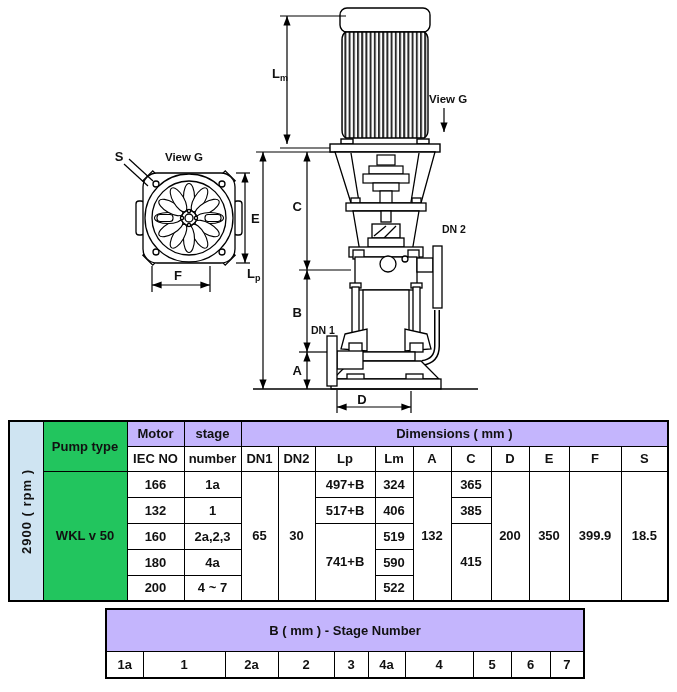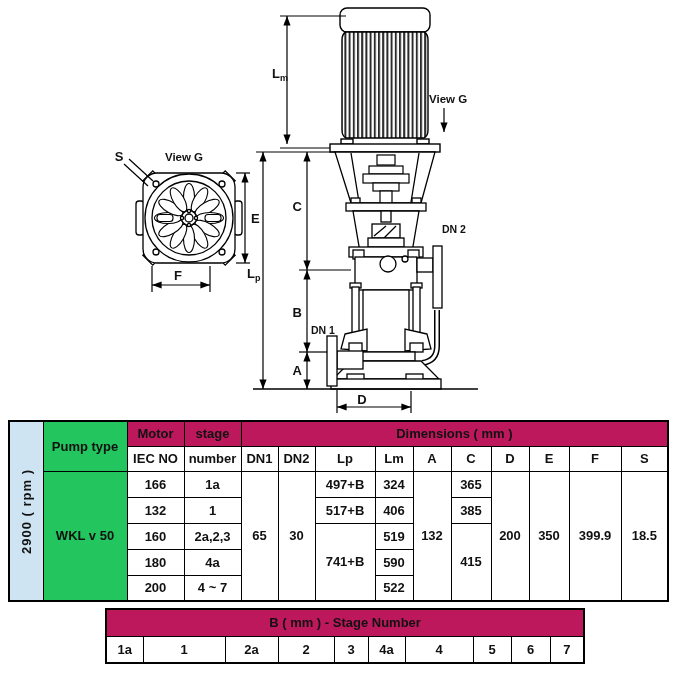--- a/index.html
+++ b/index.html
@@ -10,28 +10,28 @@
   .dimlbl{font:bold 13px "Liberation Sans",sans-serif;}
   .sublbl{font:bold 9px "Liberation Sans",sans-serif;}
   .small{font:bold 10.5px "Liberation Sans",sans-serif;}
   .viewg{font:bold 11.5px "Liberation Sans",sans-serif;}
 
   table{border-collapse:collapse;table-layout:fixed;background:#fff;}
   #main-table{position:absolute;left:8px;top:420px;width:659px;border:2.5px solid #000;}
   #stage-table{position:absolute;left:105px;top:608px;width:478px;border:2.5px solid #000;}
   td{border:1.5px solid #000;text-align:center;vertical-align:middle;
      font:bold 13px "Liberation Sans",sans-serif;color:#111;padding:0;overflow:hidden;}
-  .gray{background:#be185d;}
+  .gray{background:#c4b5fd;}
   .cream{background:#22c55e;}
   .rpm{background:#cfe4f2;}
   .vtext{writing-mode:vertical-rl;transform:rotate(180deg);margin:0 auto;
          font:bold 13px "Liberation Sans",sans-serif;letter-spacing:1px;}
   tr.h{height:25px;}
   tr.d{height:26px;}
-  #stage-table tr.t{height:27px;margin-left:16px;}
+  #stage-table tr.t{height:42px;margin-left:16px;}
   #stage-table tr.s{height:27px;}
   #stage-table tr.v{height:28px;}
 </style>
 </head>
 <body>
 
 <div id="page">
 
   <svg id="drawing" viewBox="0 0 677 418" xmlns="http://www.w3.org/2000/svg">
     <defs>

